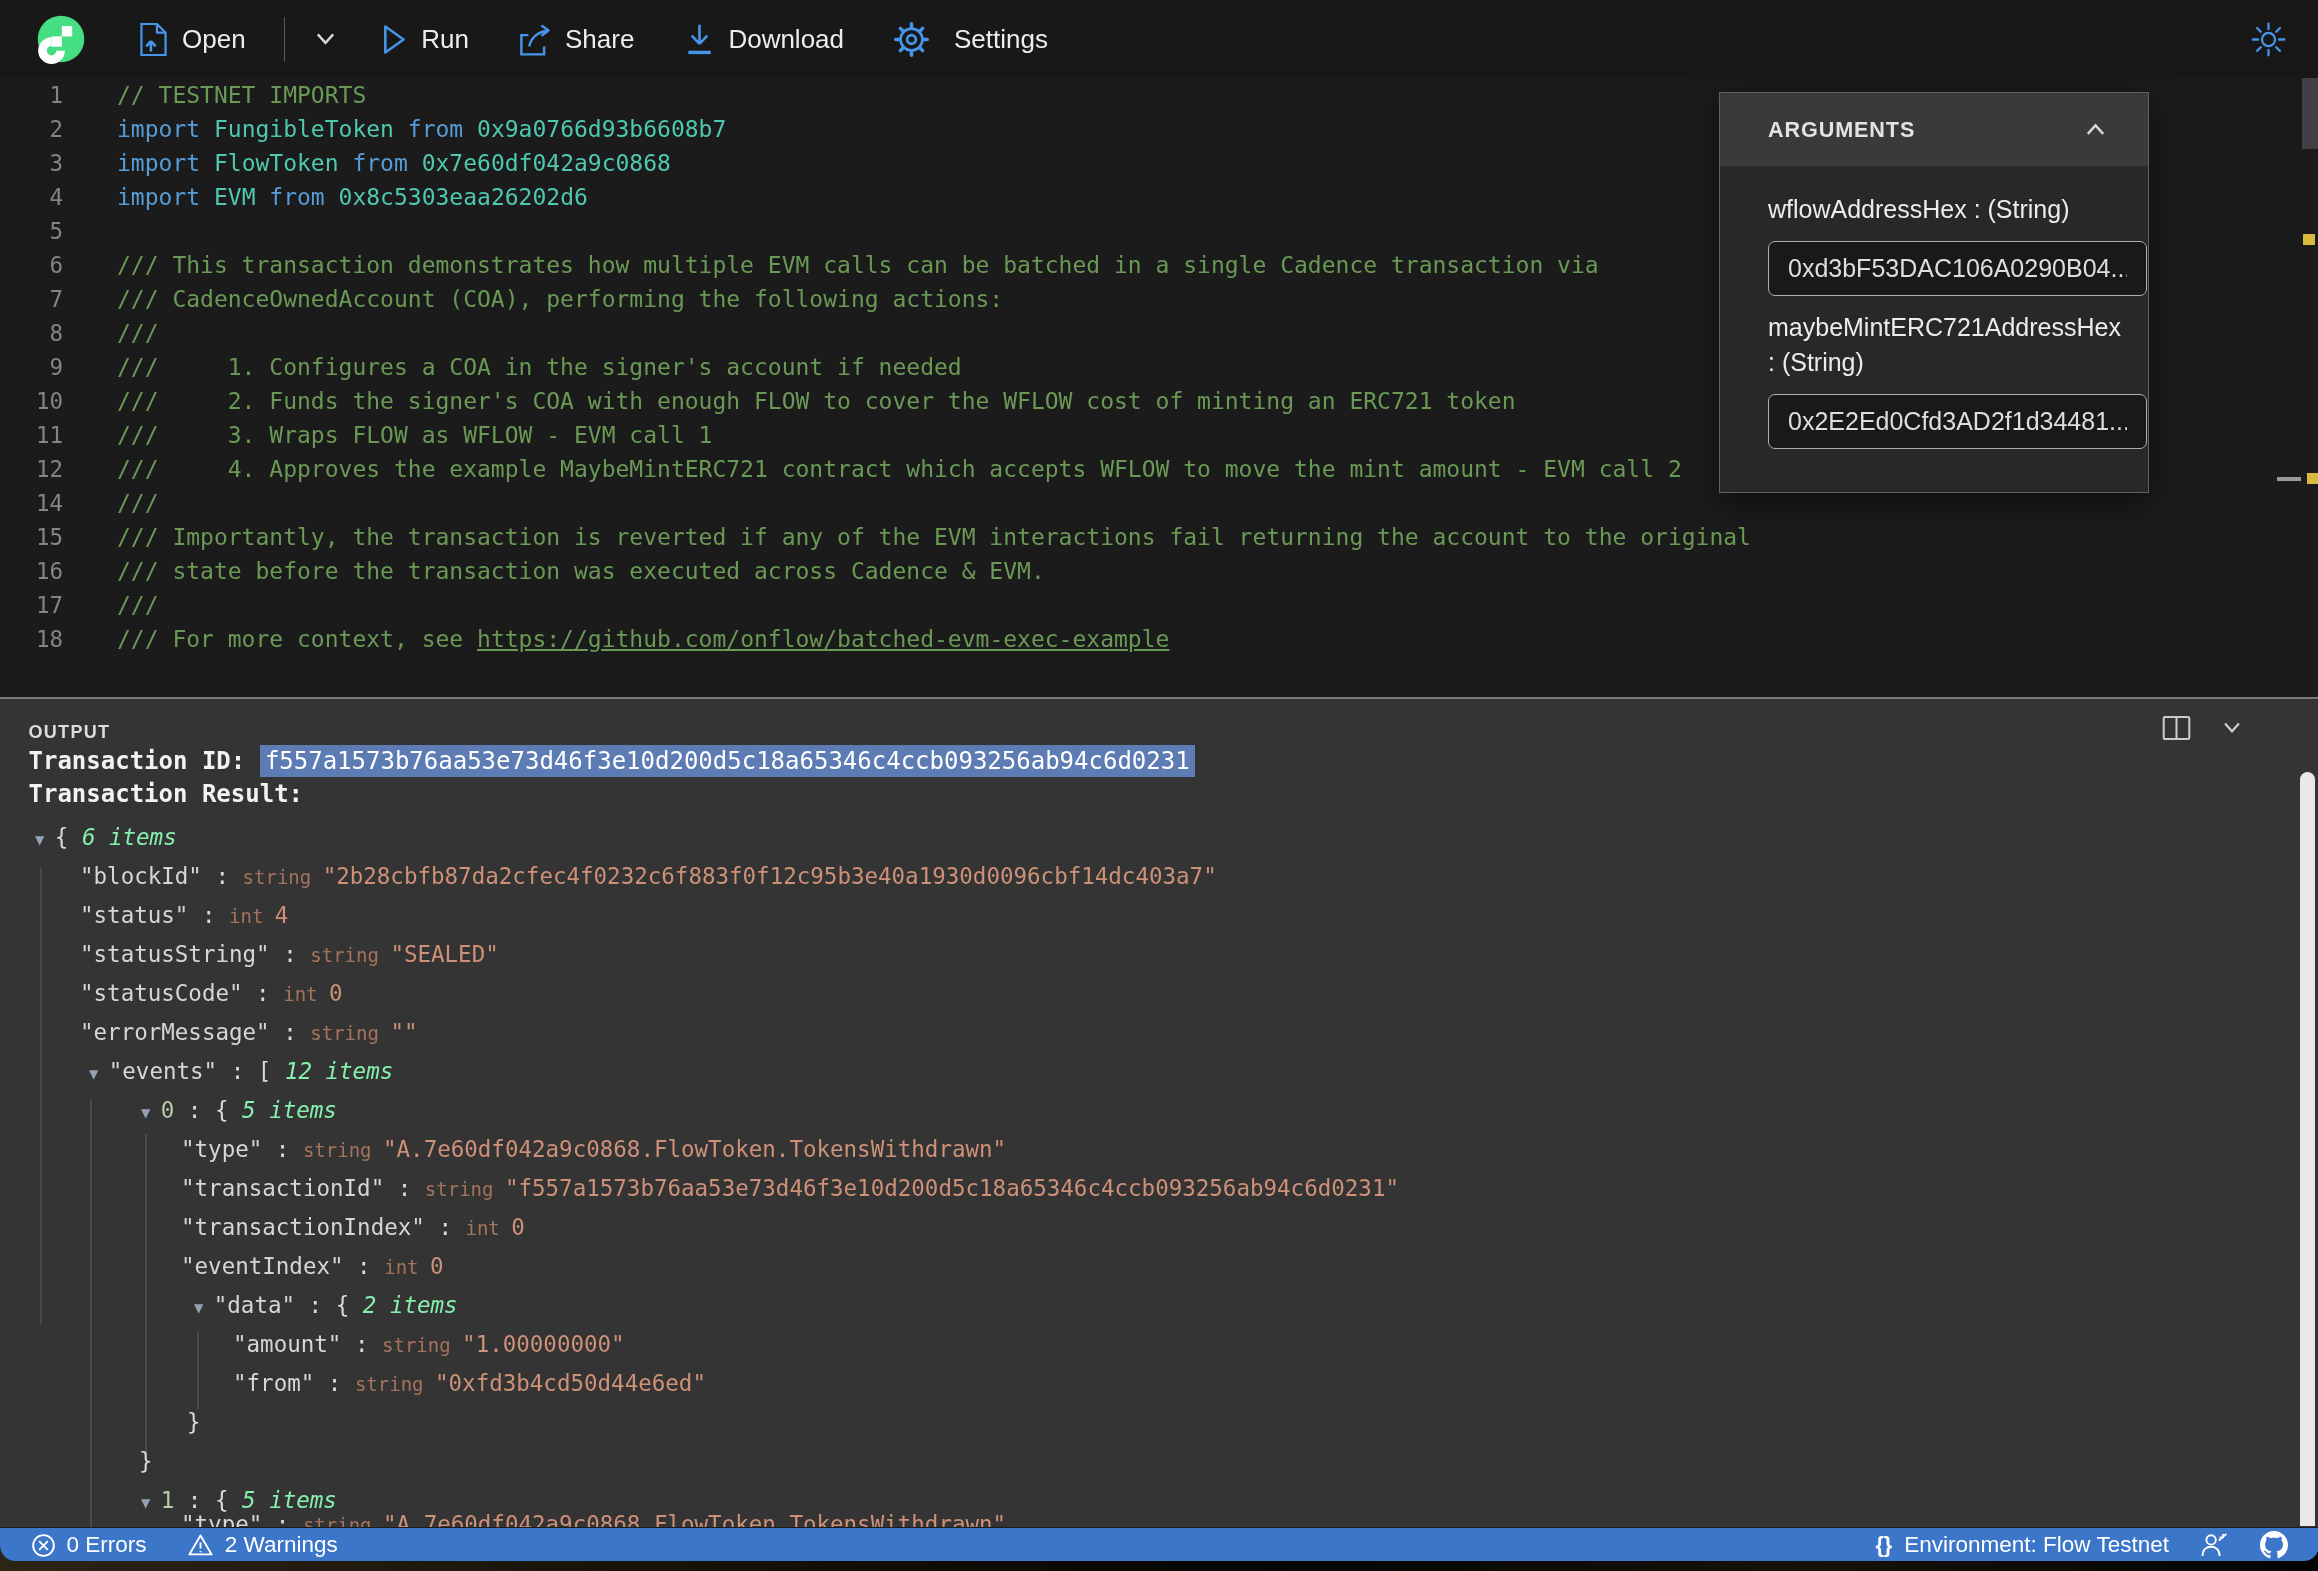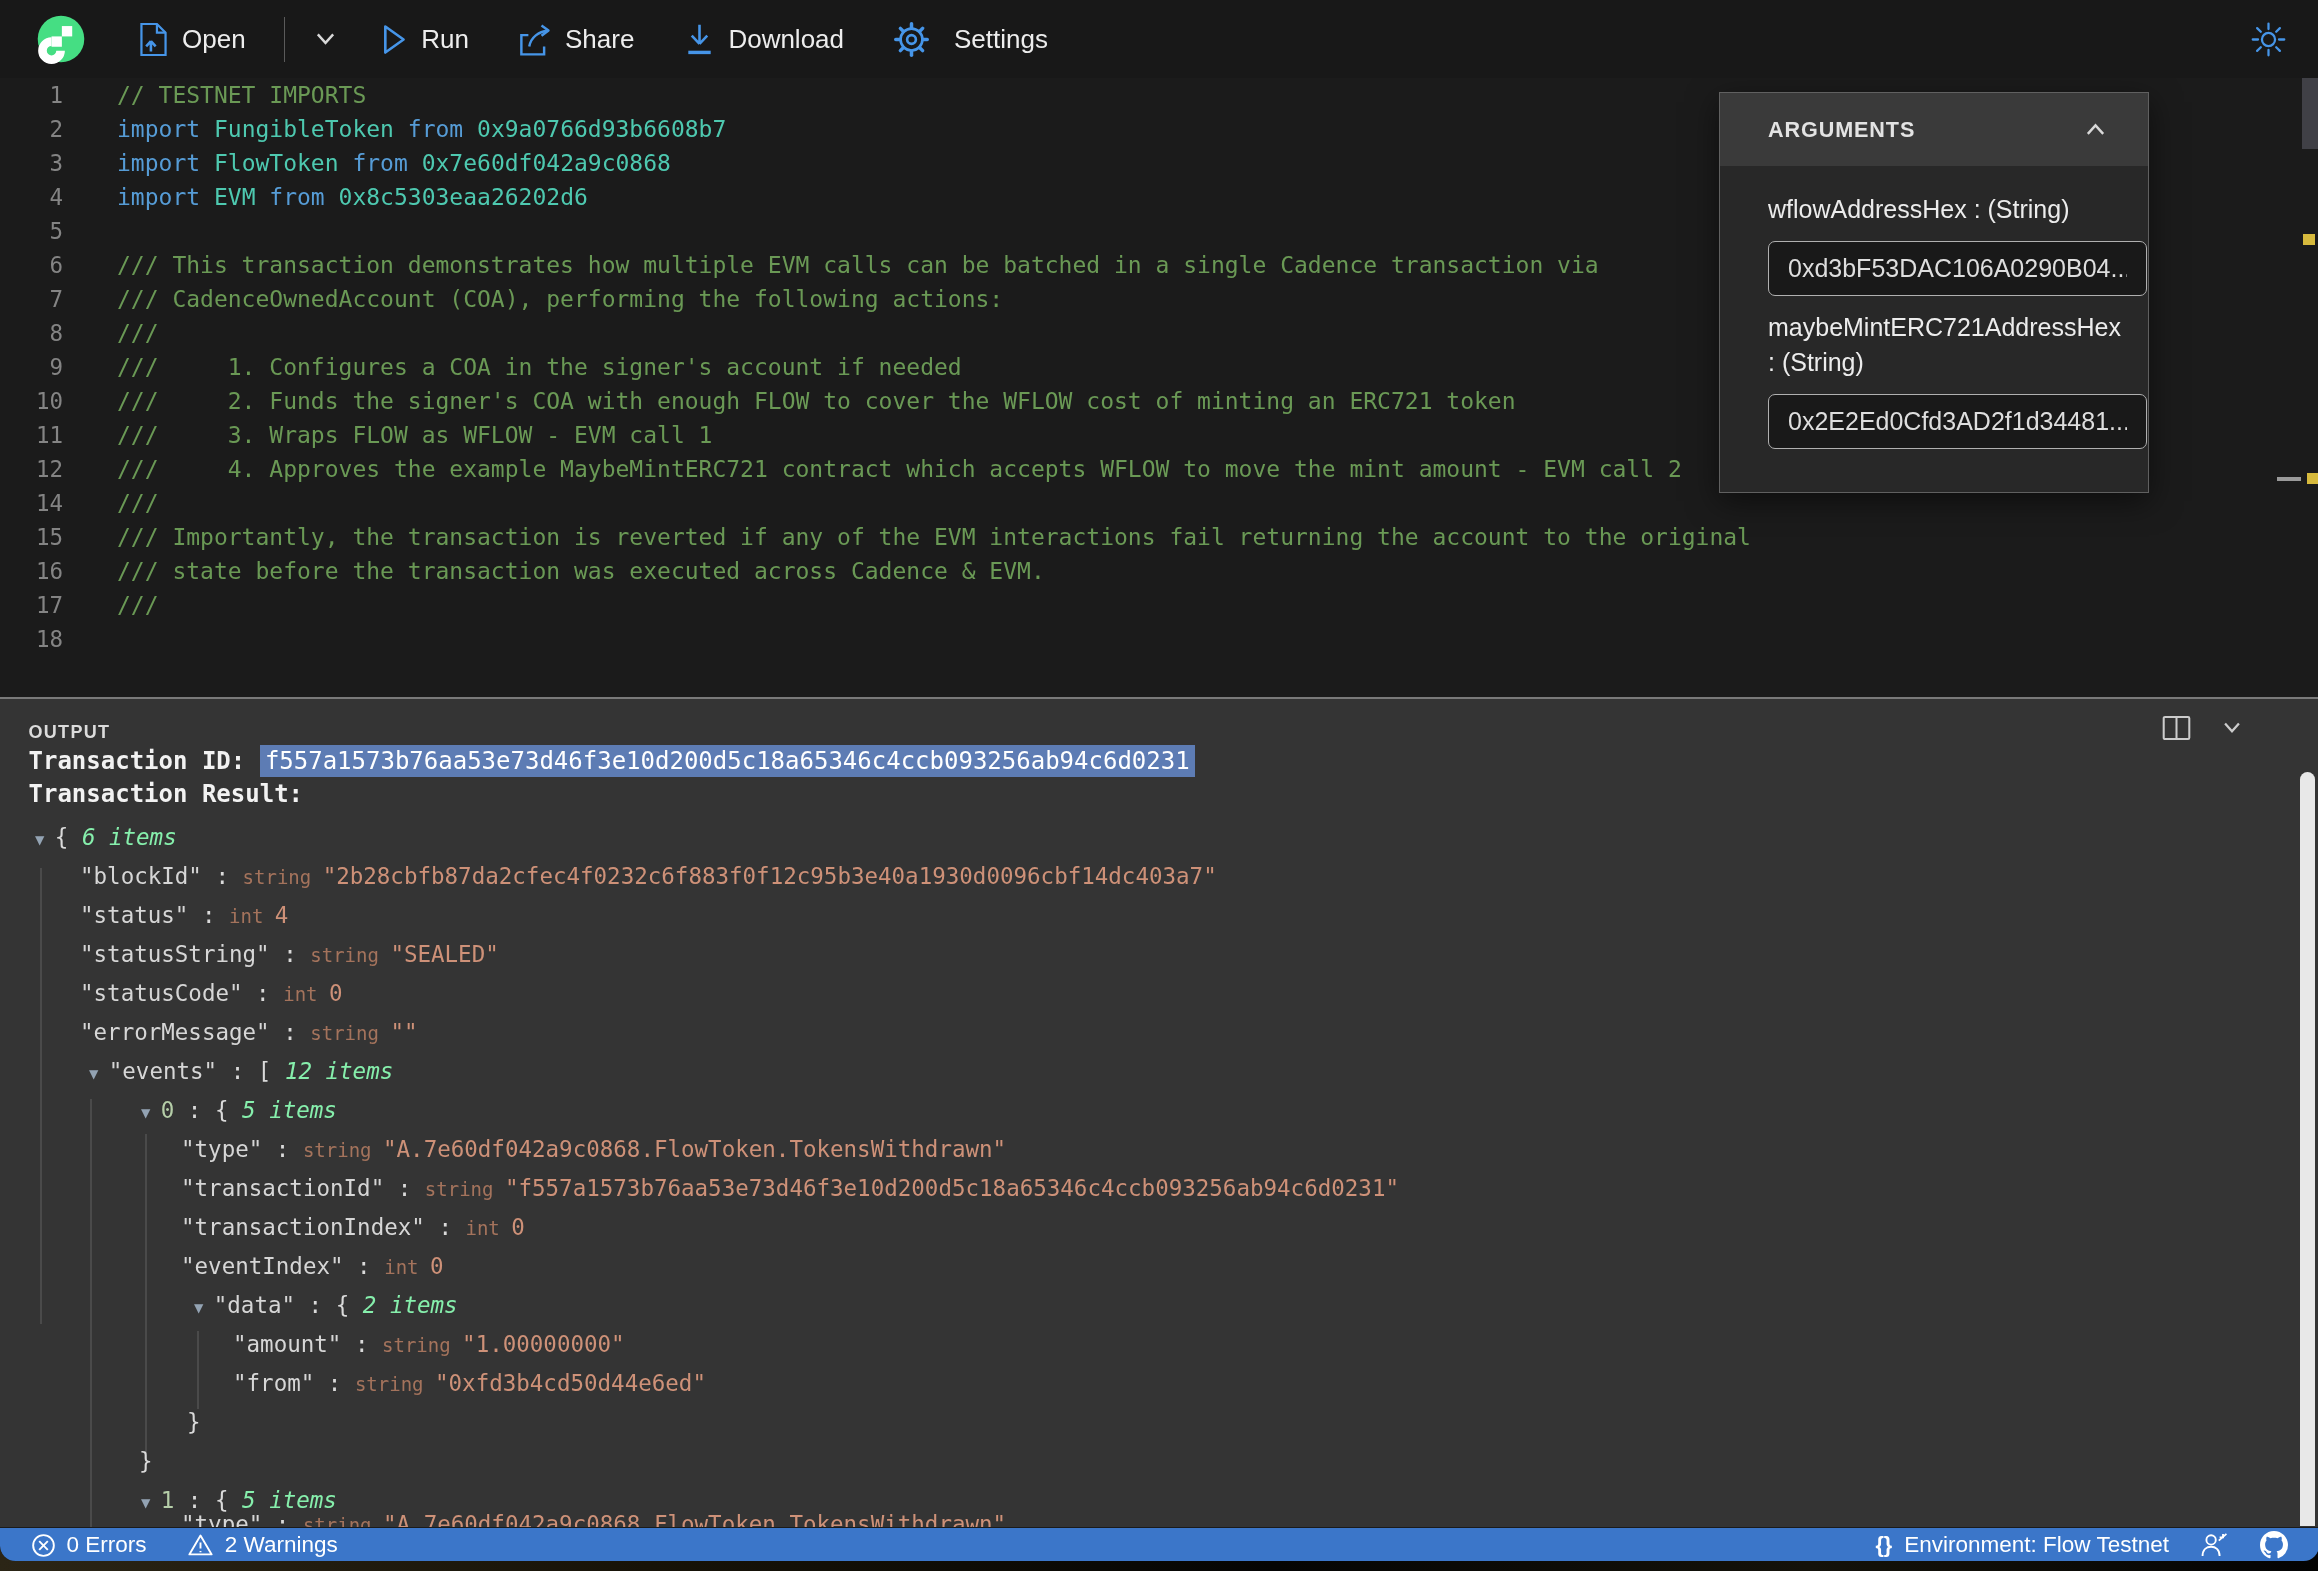--- a/index.html
+++ b/index.html
@@ -183,21 +183,21 @@
         <div class="code-row"><span class="gutter">7</span><span class="code-text"><span class="cm-comment">/// CadenceOwnedAccount (COA), performing the following actions:</span></span></div>
         <div class="code-row"><span class="gutter">8</span><span class="code-text"><span class="cm-comment">///</span></span></div>
         <div class="code-row"><span class="gutter">9</span><span class="code-text"><span class="cm-comment">///     1. Configures a COA in the signer's account if needed</span></span></div>
         <div class="code-row"><span class="gutter">10</span><span class="code-text"><span class="cm-comment">///     2. Funds the signer's COA with enough FLOW to cover the WFLOW cost of minting an ERC721 token</span></span></div>
         <div class="code-row"><span class="gutter">11</span><span class="code-text"><span class="cm-comment">///     3. Wraps FLOW as WFLOW - EVM call 1</span></span></div>
         <div class="code-row"><span class="gutter">12</span><span class="code-text"><span class="cm-comment">///     4. Approves the example MaybeMintERC721 contract which accepts WFLOW to move the mint amount - EVM call 2</span></span></div>
         <div class="code-row"><span class="gutter">14</span><span class="code-text"><span class="cm-comment">///</span></span></div>
         <div class="code-row"><span class="gutter">15</span><span class="code-text"><span class="cm-comment">/// Importantly, the transaction is reverted if any of the EVM interactions fail returning the account to the original</span></span></div>
         <div class="code-row"><span class="gutter">16</span><span class="code-text"><span class="cm-comment">/// state before the transaction was executed across Cadence &amp; EVM.</span></span></div>
         <div class="code-row"><span class="gutter">17</span><span class="code-text"><span class="cm-comment">///</span></span></div>
-        <div class="code-row"><span class="gutter">18</span></div>
+        <div class="code-row"><span class="gutter">18</span><span class="code-text"><span class="cm-comment">/// For more context, see </span><span class="cm-link">https://github.com/onflow/batched-evm-exec-example</span></span></div>
       </div>
     <div class="ed-scrollthumb"></div>
     <div class="ruler-warn" style="left:2303px; top:156px; width:12px; height:11.2px;"></div>
     <div class="ruler-tick" style="left:2277px; top:399px; width:24px; height:4.3px;"></div>
     <div class="ruler-warn" style="left:2307px; top:395px; width:11.2px; height:11.2px;"></div>
 
     <div class="args">
       <div class="args-header">
         <span class="args-title">ARGUMENTS</span>
         <span>

